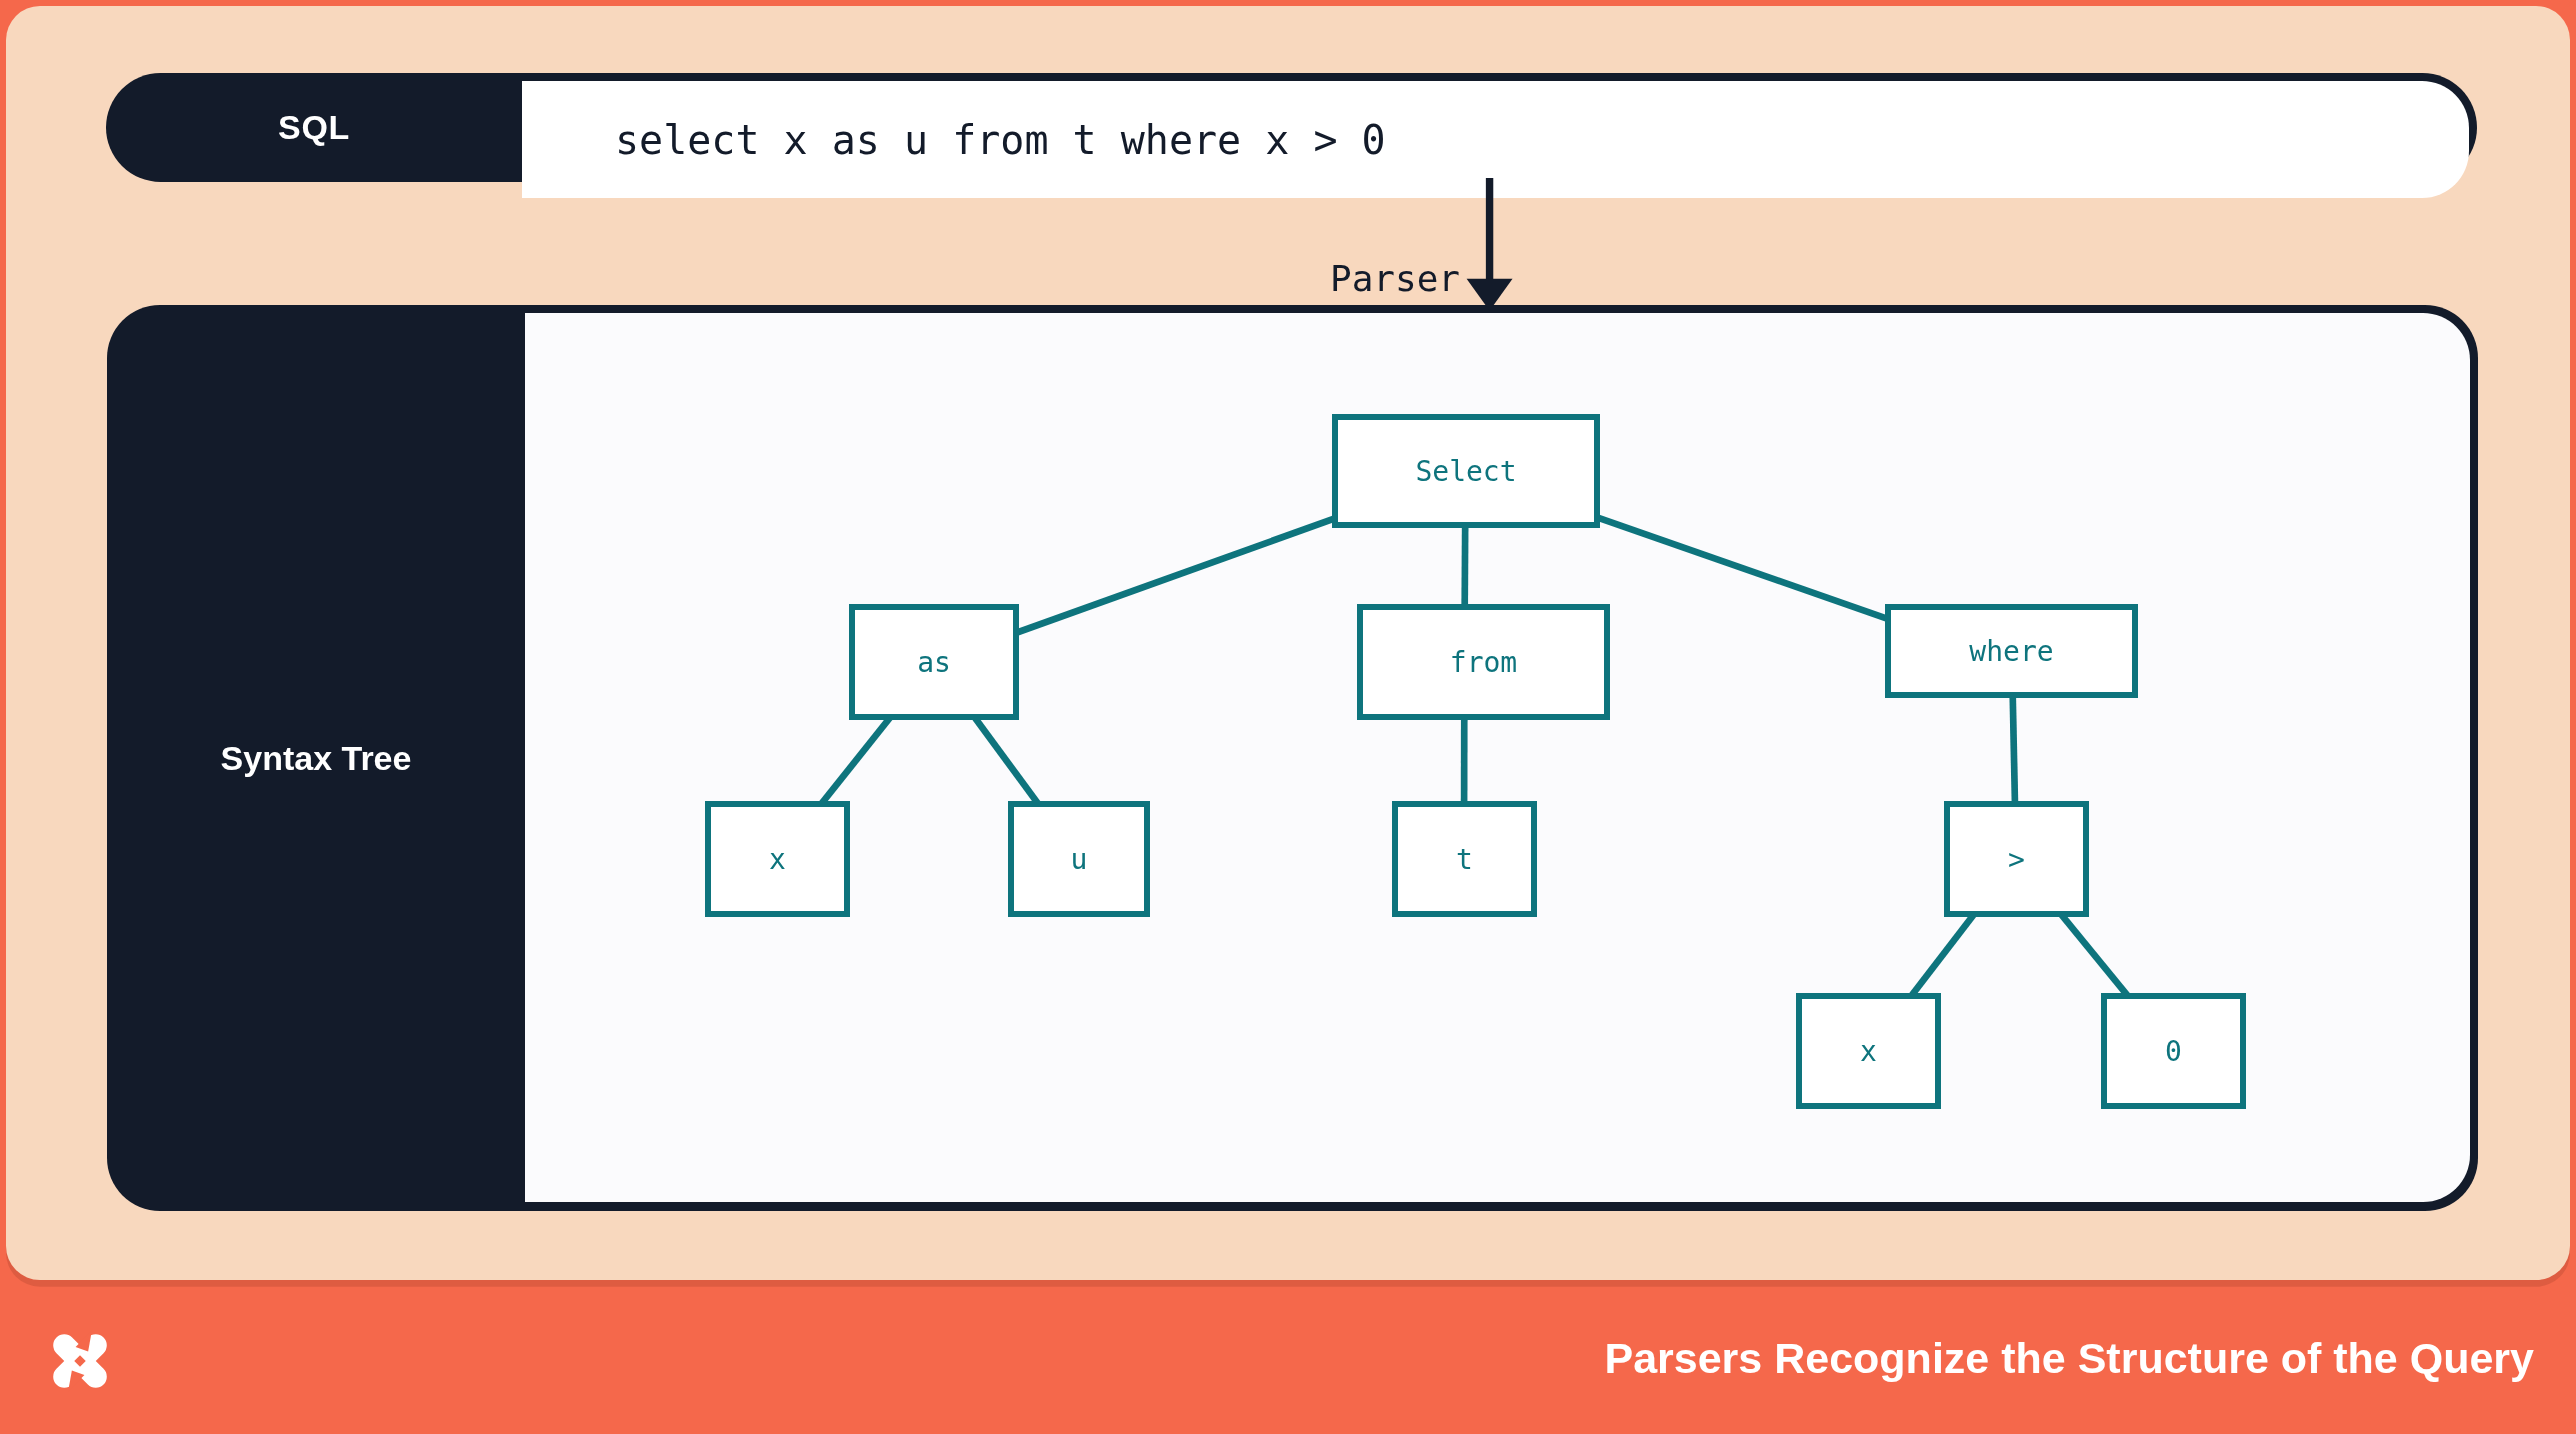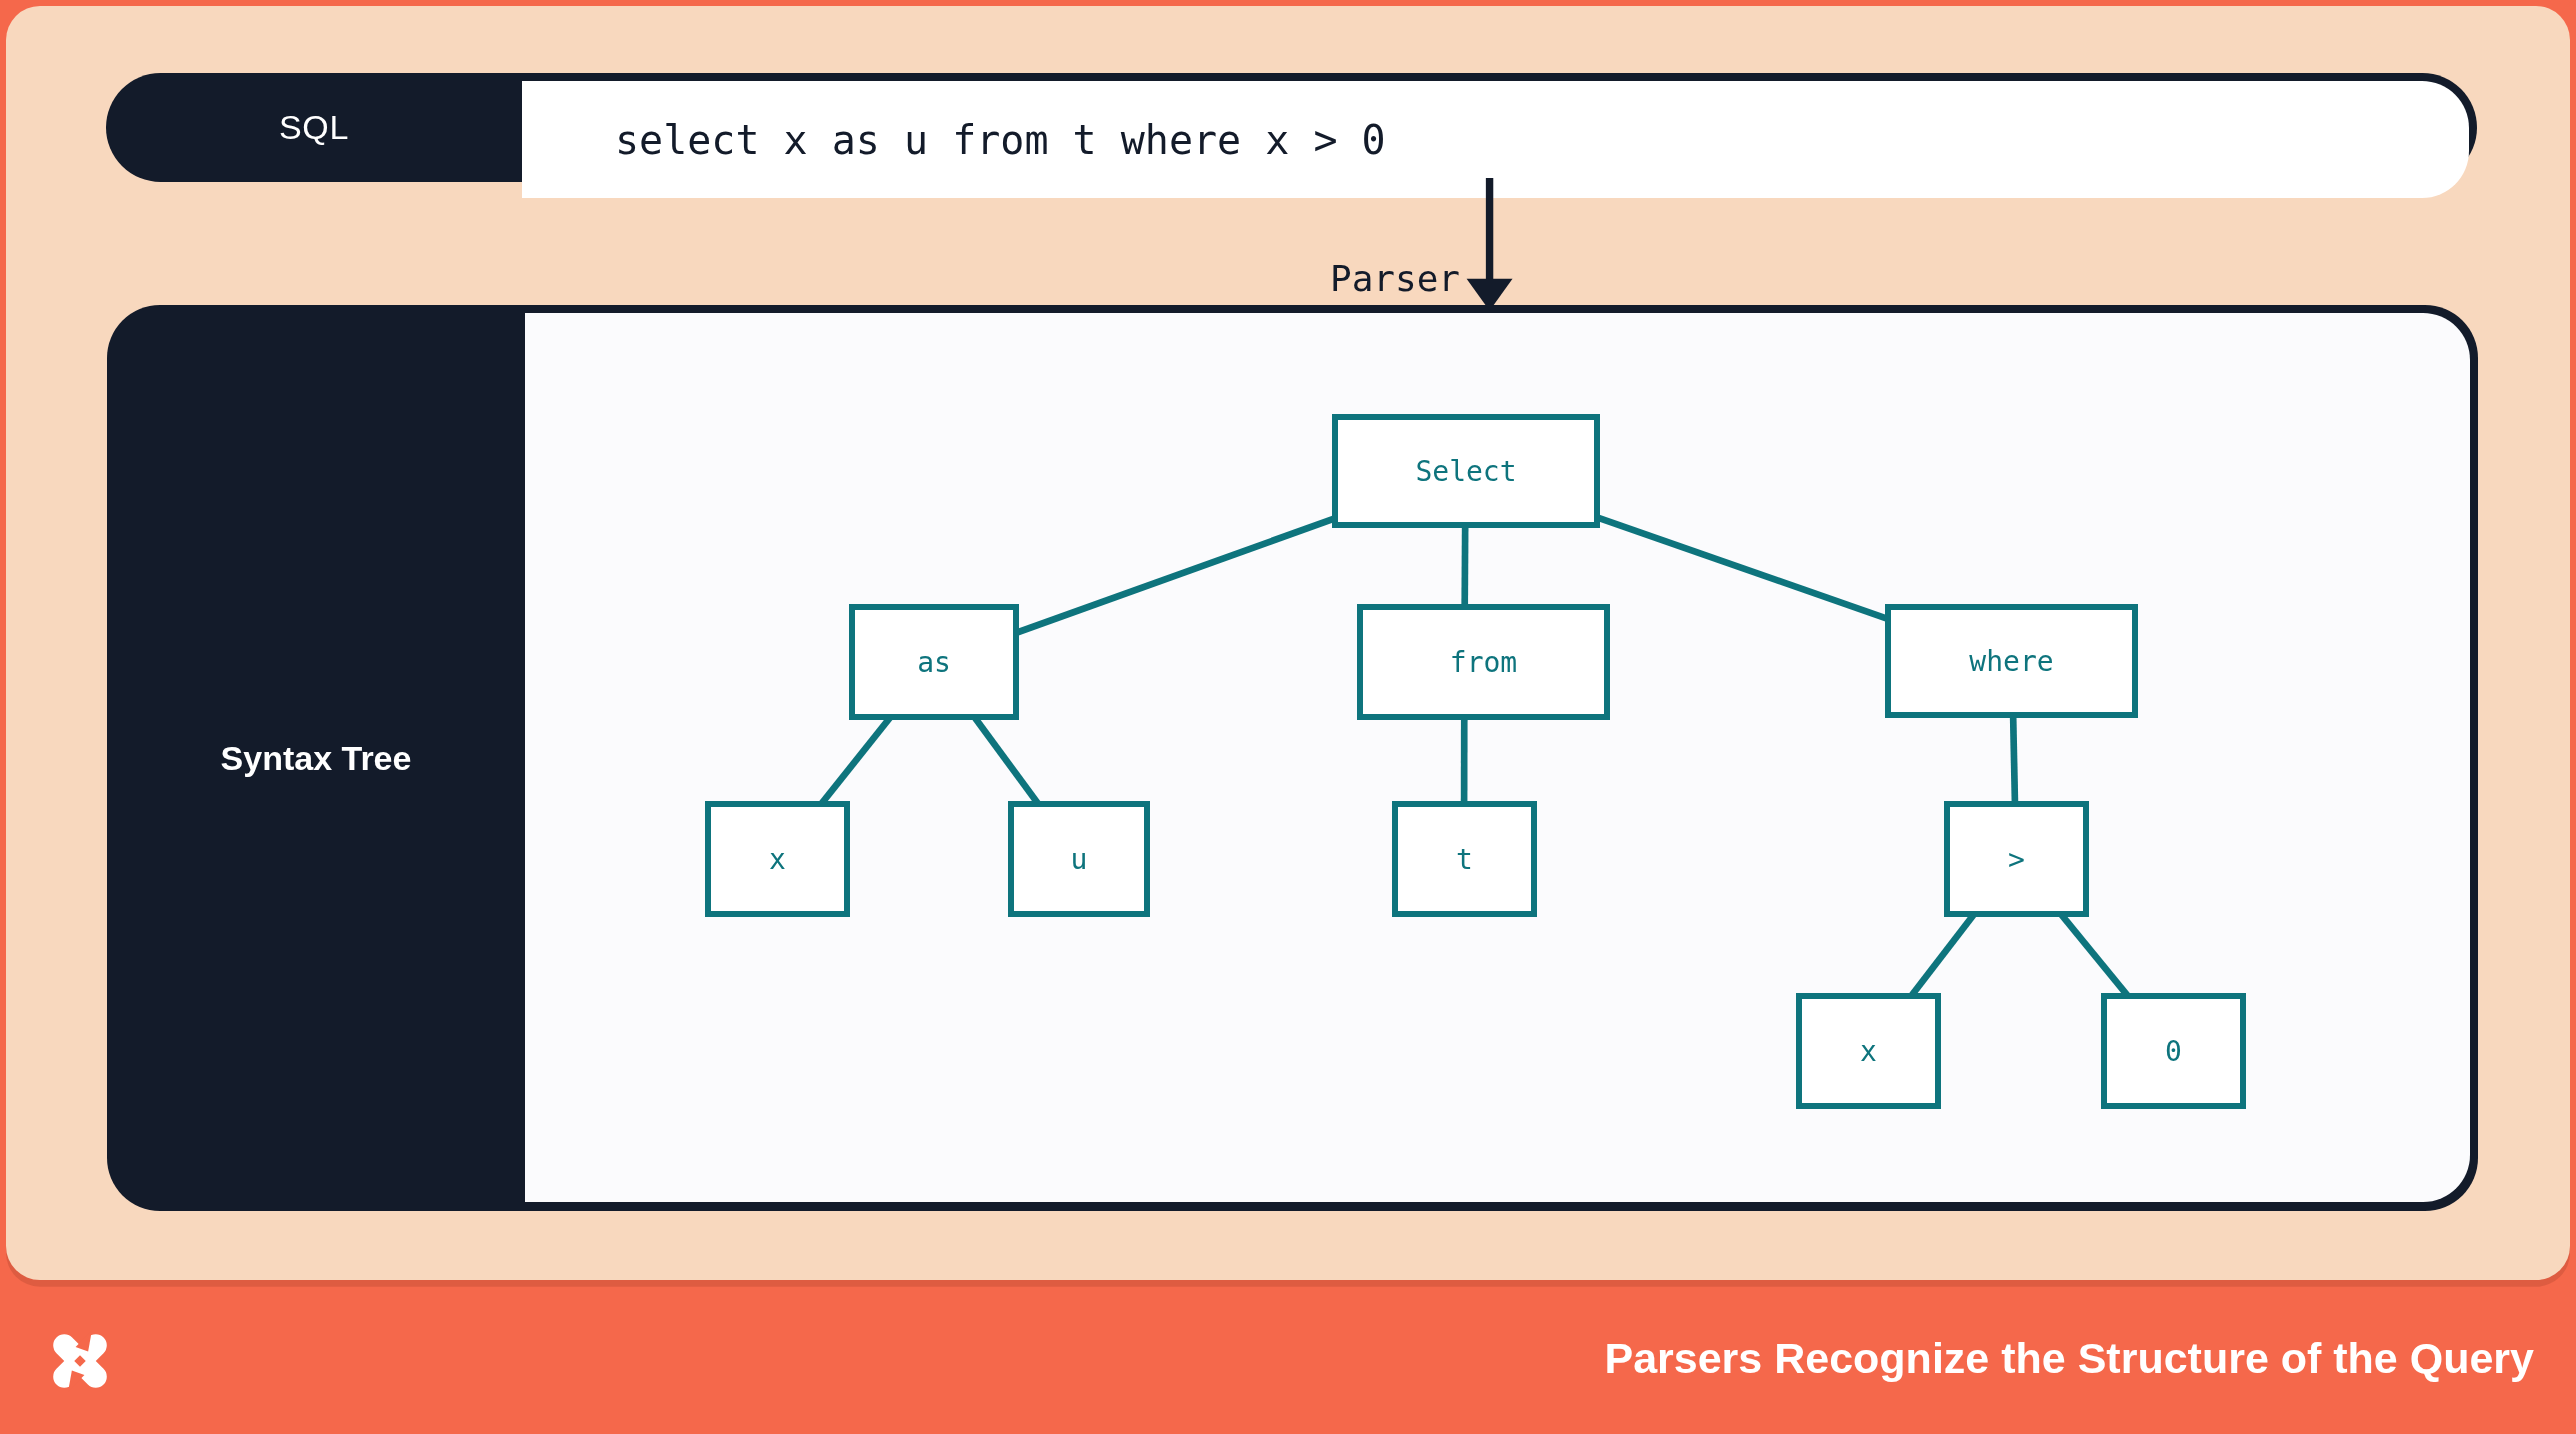--- a/index.html
+++ b/index.html
@@ -25,21 +25,21 @@
   }
 
   
   .sql-pill{
     position:absolute;left:106px;top:73px;width:2371px;height:109px;
     background:var(--navy);border-radius:55px;z-index:2;
   }
   .sql-label{
     position:absolute;left:0;top:0;width:416px;height:109px;
     display:flex;align-items:center;justify-content:center;
-    color:#fff;font-weight:normal;font-size:34px;letter-spacing:0.7px;
+    color:#fff;font-weight:bold;font-size:34px;letter-spacing:0.7px;
   }
   .sql-query-area{
     position:absolute;left:416px;top:8.2px;width:1947px;height:117px;
     background:var(--white);border-radius:0 47px 47px 0;
     display:flex;align-items:center;
   }
   .sql-query-text{
     padding-left:93px;font-size:40px;color:var(--navy);white-space:pre;
   }
 
@@ -133,21 +133,21 @@
 <div class="nodes-layer" id="nodes-layer">
     <div class="node" style="left: 1332px; top: 414px; width: 268px; height: 114px;">
       <span>Select</span>
     </div>
     <div class="node" style="left: 849px; top: 604px; width: 170px; height: 116px;">
       <span>as</span>
     </div>
     <div class="node" style="left: 1357px; top: 604px; width: 253px; height: 116px;">
       <span>from</span>
     </div>
-    <div class="node" style="left: 1885px; top: 604px; width: 253px; height: 114px;">
+    <div class="node" style="left: 1885px; top: 604px; width: 253px; height: 94px;">
       <span>where</span>
     </div>
     <div class="node" style="left: 705px; top: 801px; width: 145px; height: 116px;">
       <span>x</span>
     </div>
     <div class="node" style="left: 1008px; top: 801px; width: 142px; height: 116px;">
       <span>u</span>
     </div>
     <div class="node" style="left: 1392px; top: 801px; width: 145px; height: 116px;">
       <span>t</span>

